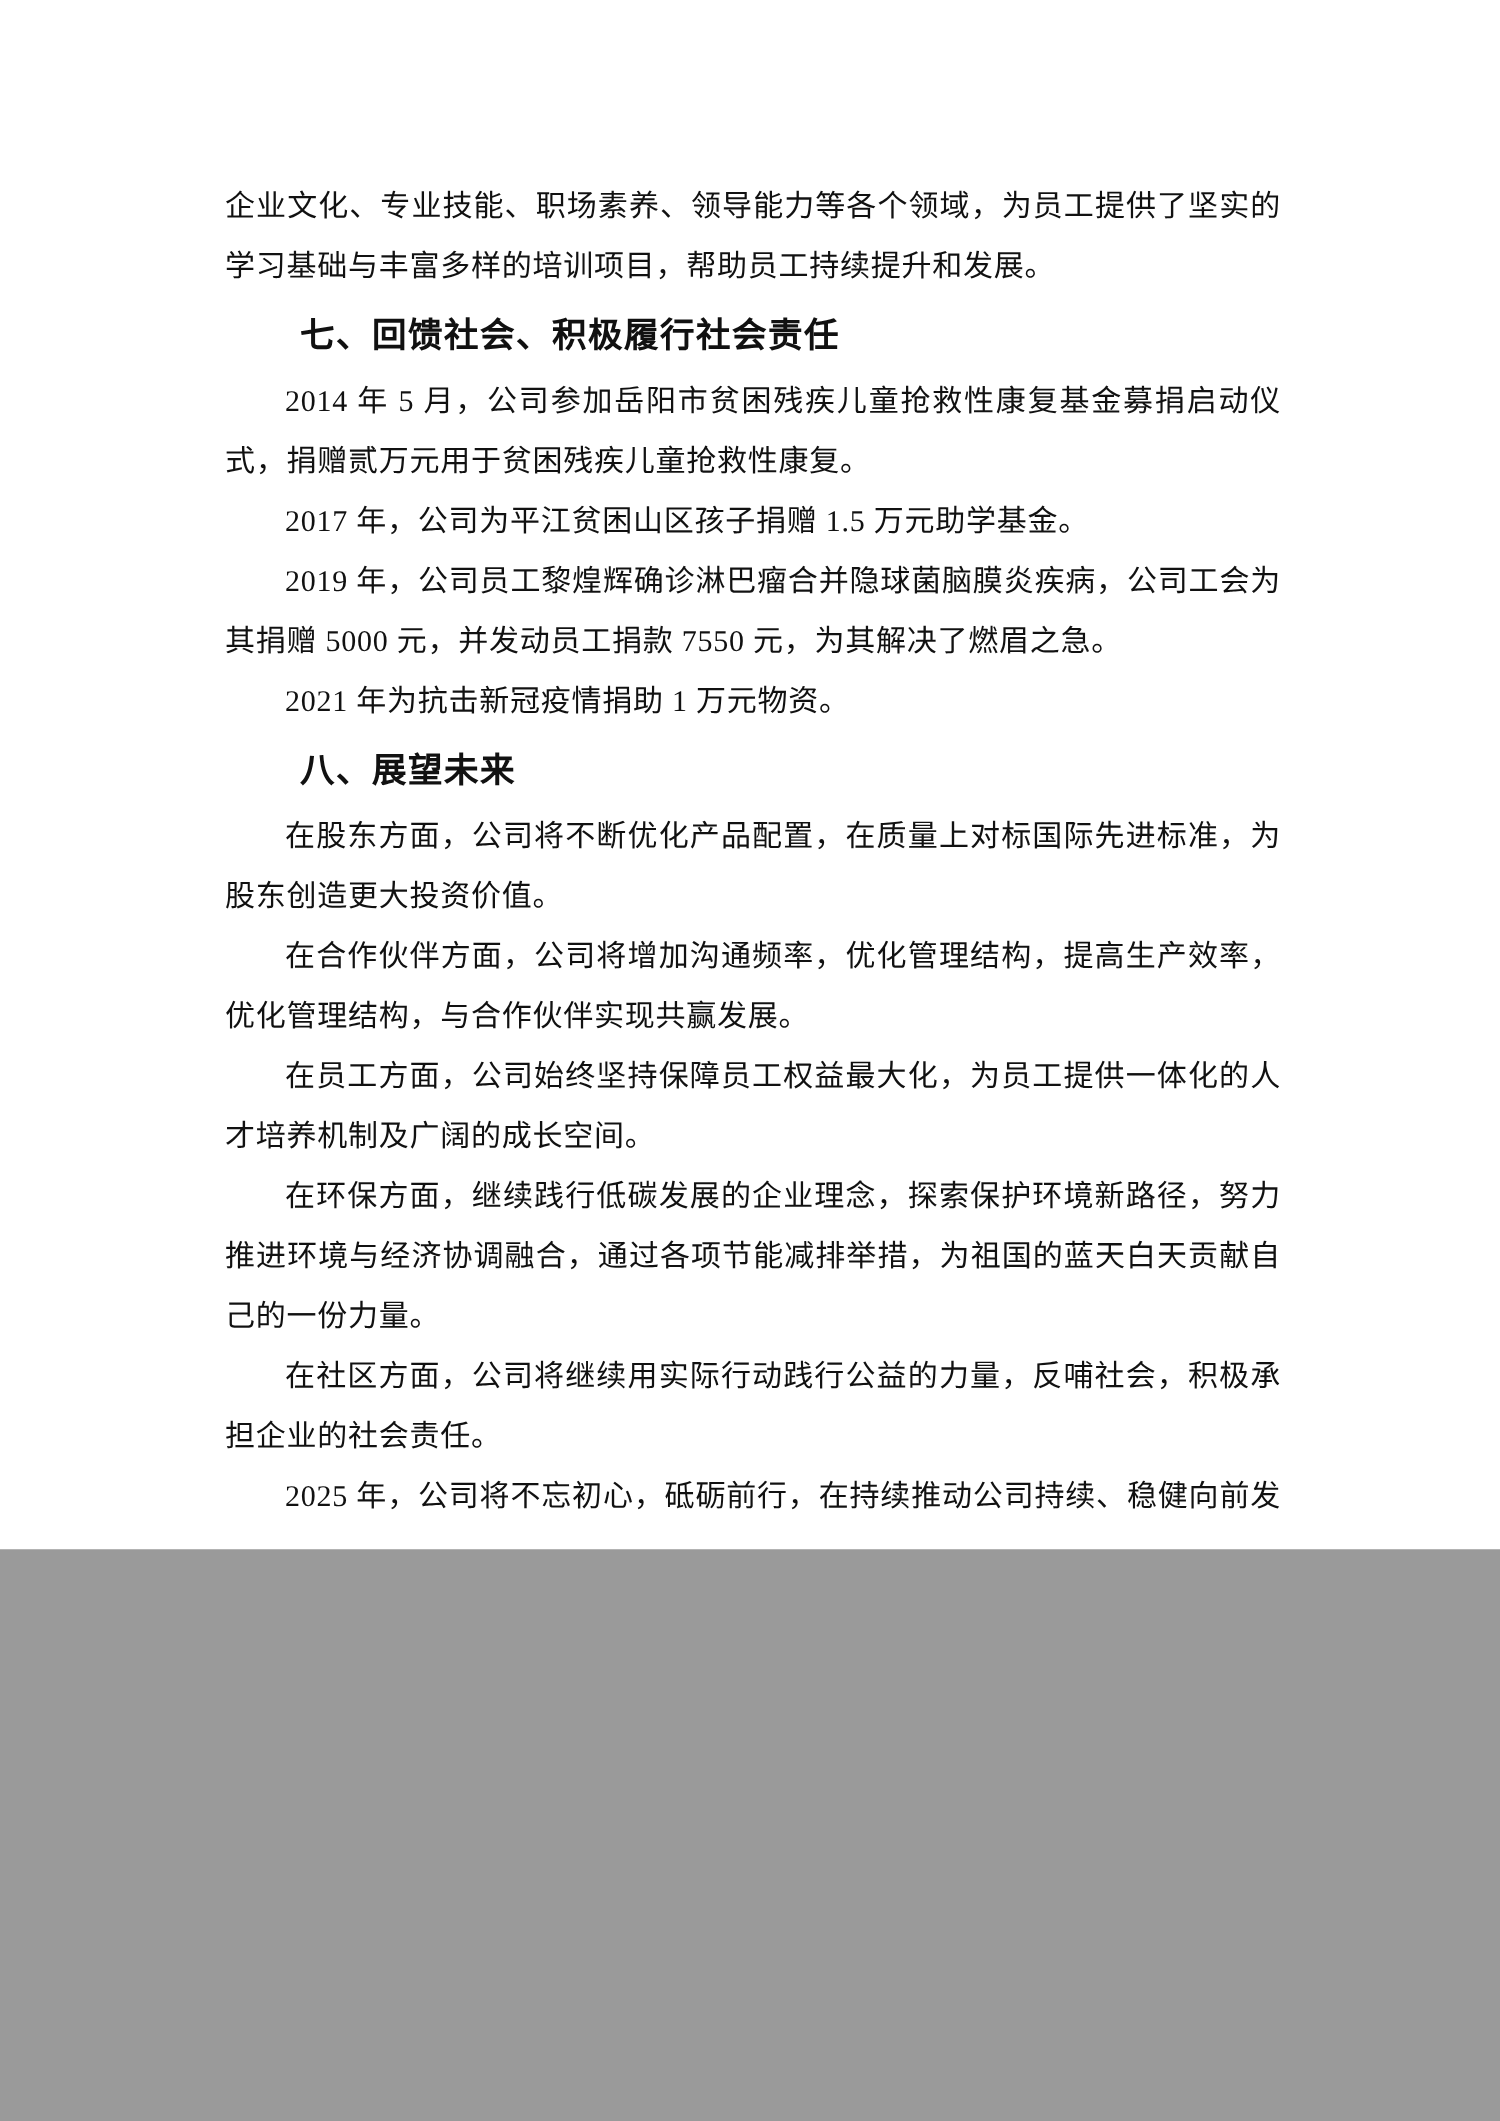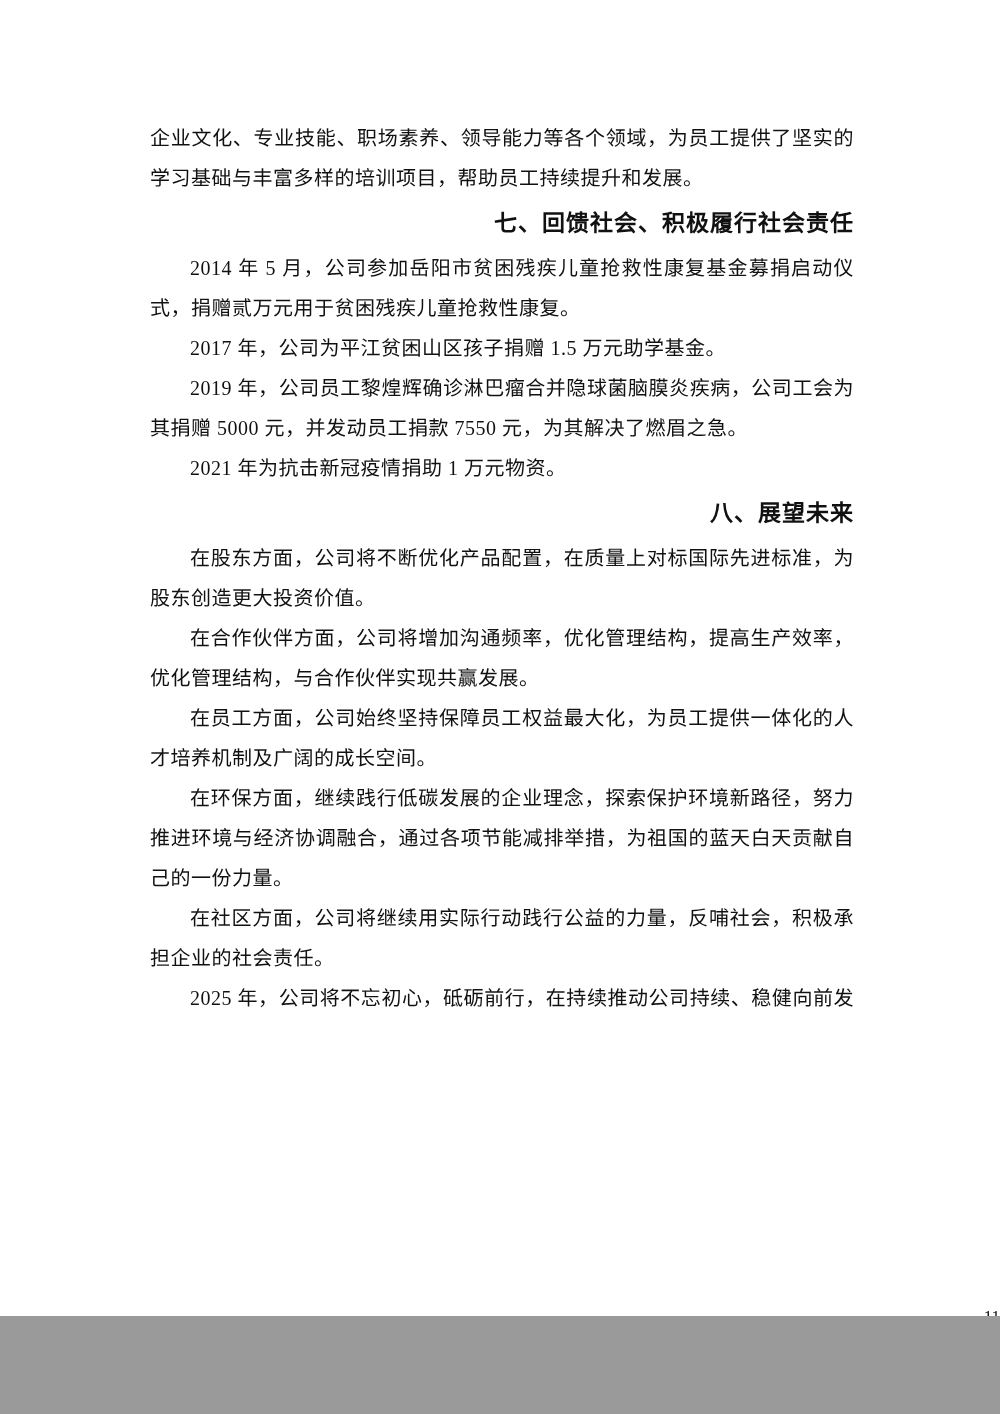--- a/index.html
+++ b/index.html
@@ -3,21 +3,21 @@
 <meta charset="utf-8">
 <style>
   html, body {
     margin: 0;
     padding: 0;
     background: #9a9a9a;
   }
   .page {
     position: relative;
     width: 1000px;
-    height: 1316px;
+    height: 1033px;
     margin: 0 auto;
     background: #ffffff;
     color: #111111;
     font-family: "Liberation Serif", "DejaVu Serif", serif;
     overflow: hidden;
     box-sizing: border-box;
   }
   .content {
     position: absolute;
     top: 118px;
@@ -40,21 +40,20 @@
     text-align-last: justify;
   }
   .heading {
     margin: 5px 0 5px 0;
     font-family: "Liberation Sans", "DejaVu Sans", sans-serif;
     font-size: 23px;
     font-weight: bold;
     line-height: 40px;
     text-indent: 50px;
     letter-spacing: 1px;
-    text-align: right;
   }
   .page-number {
     position: absolute;
     top: 1305px;
     left: 0;
     width: 100%;
     text-align: right;
     font-size: 17px;
     line-height: 24px;
     color: #111111;

